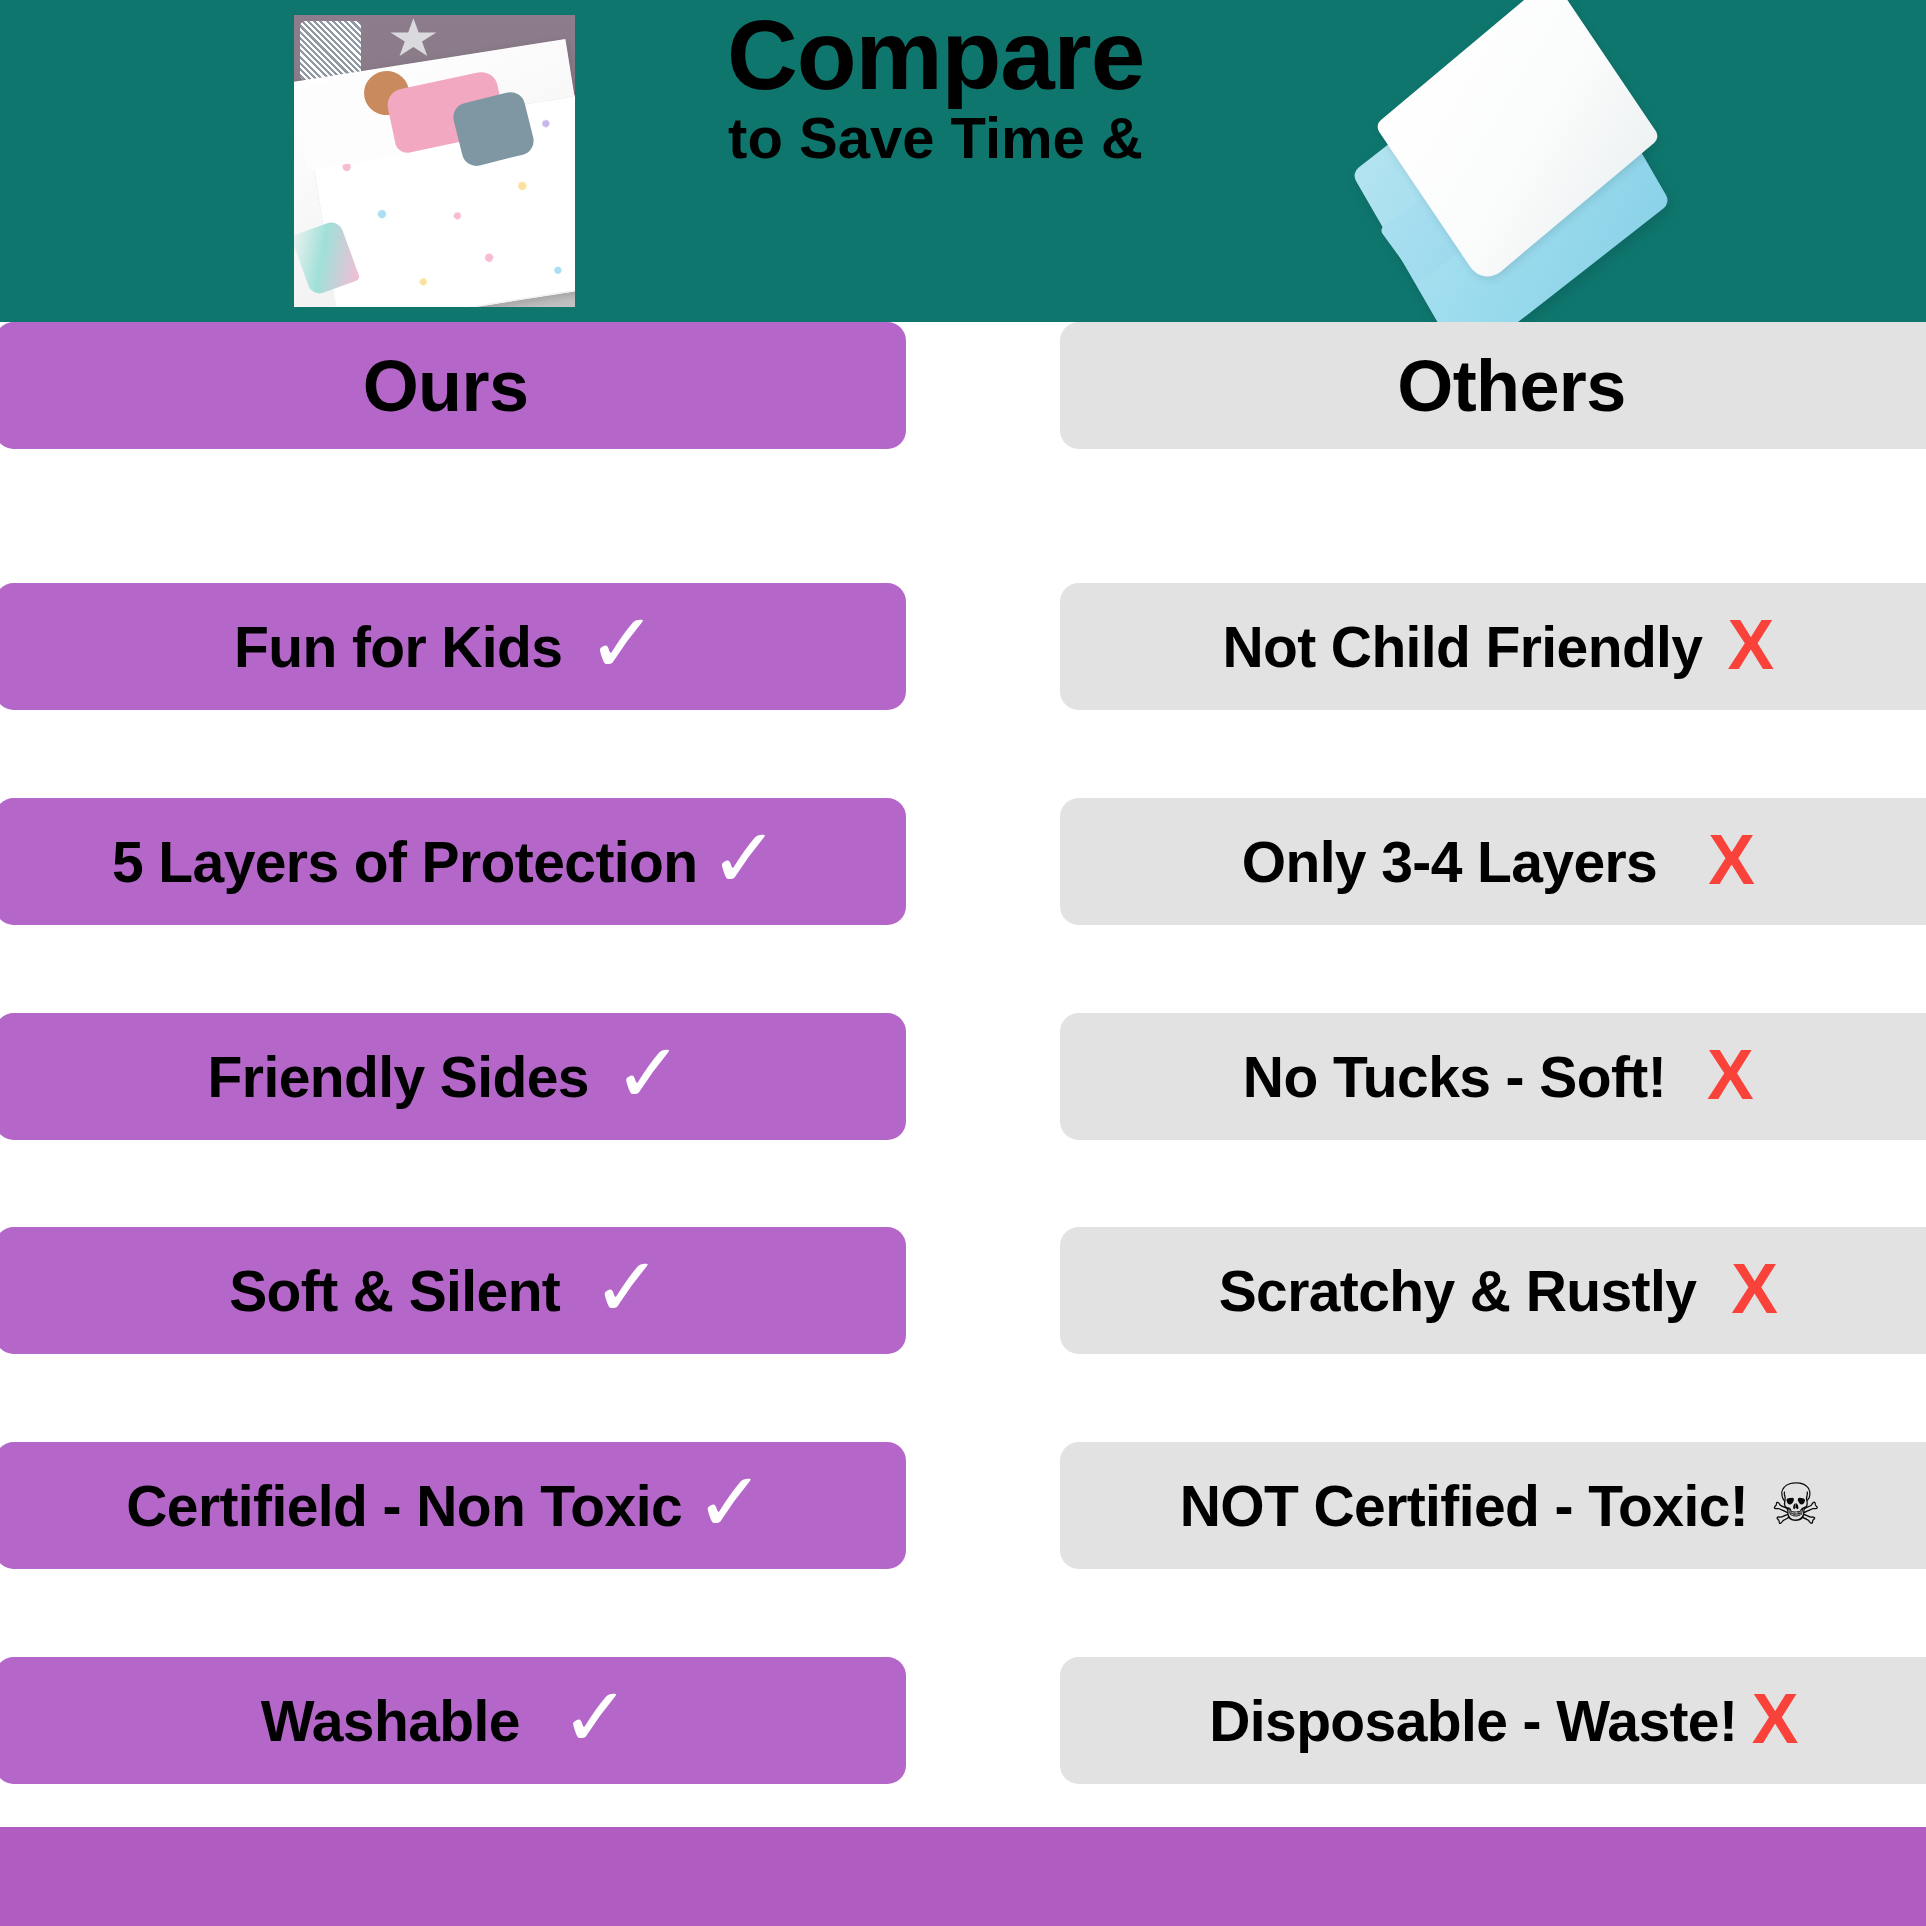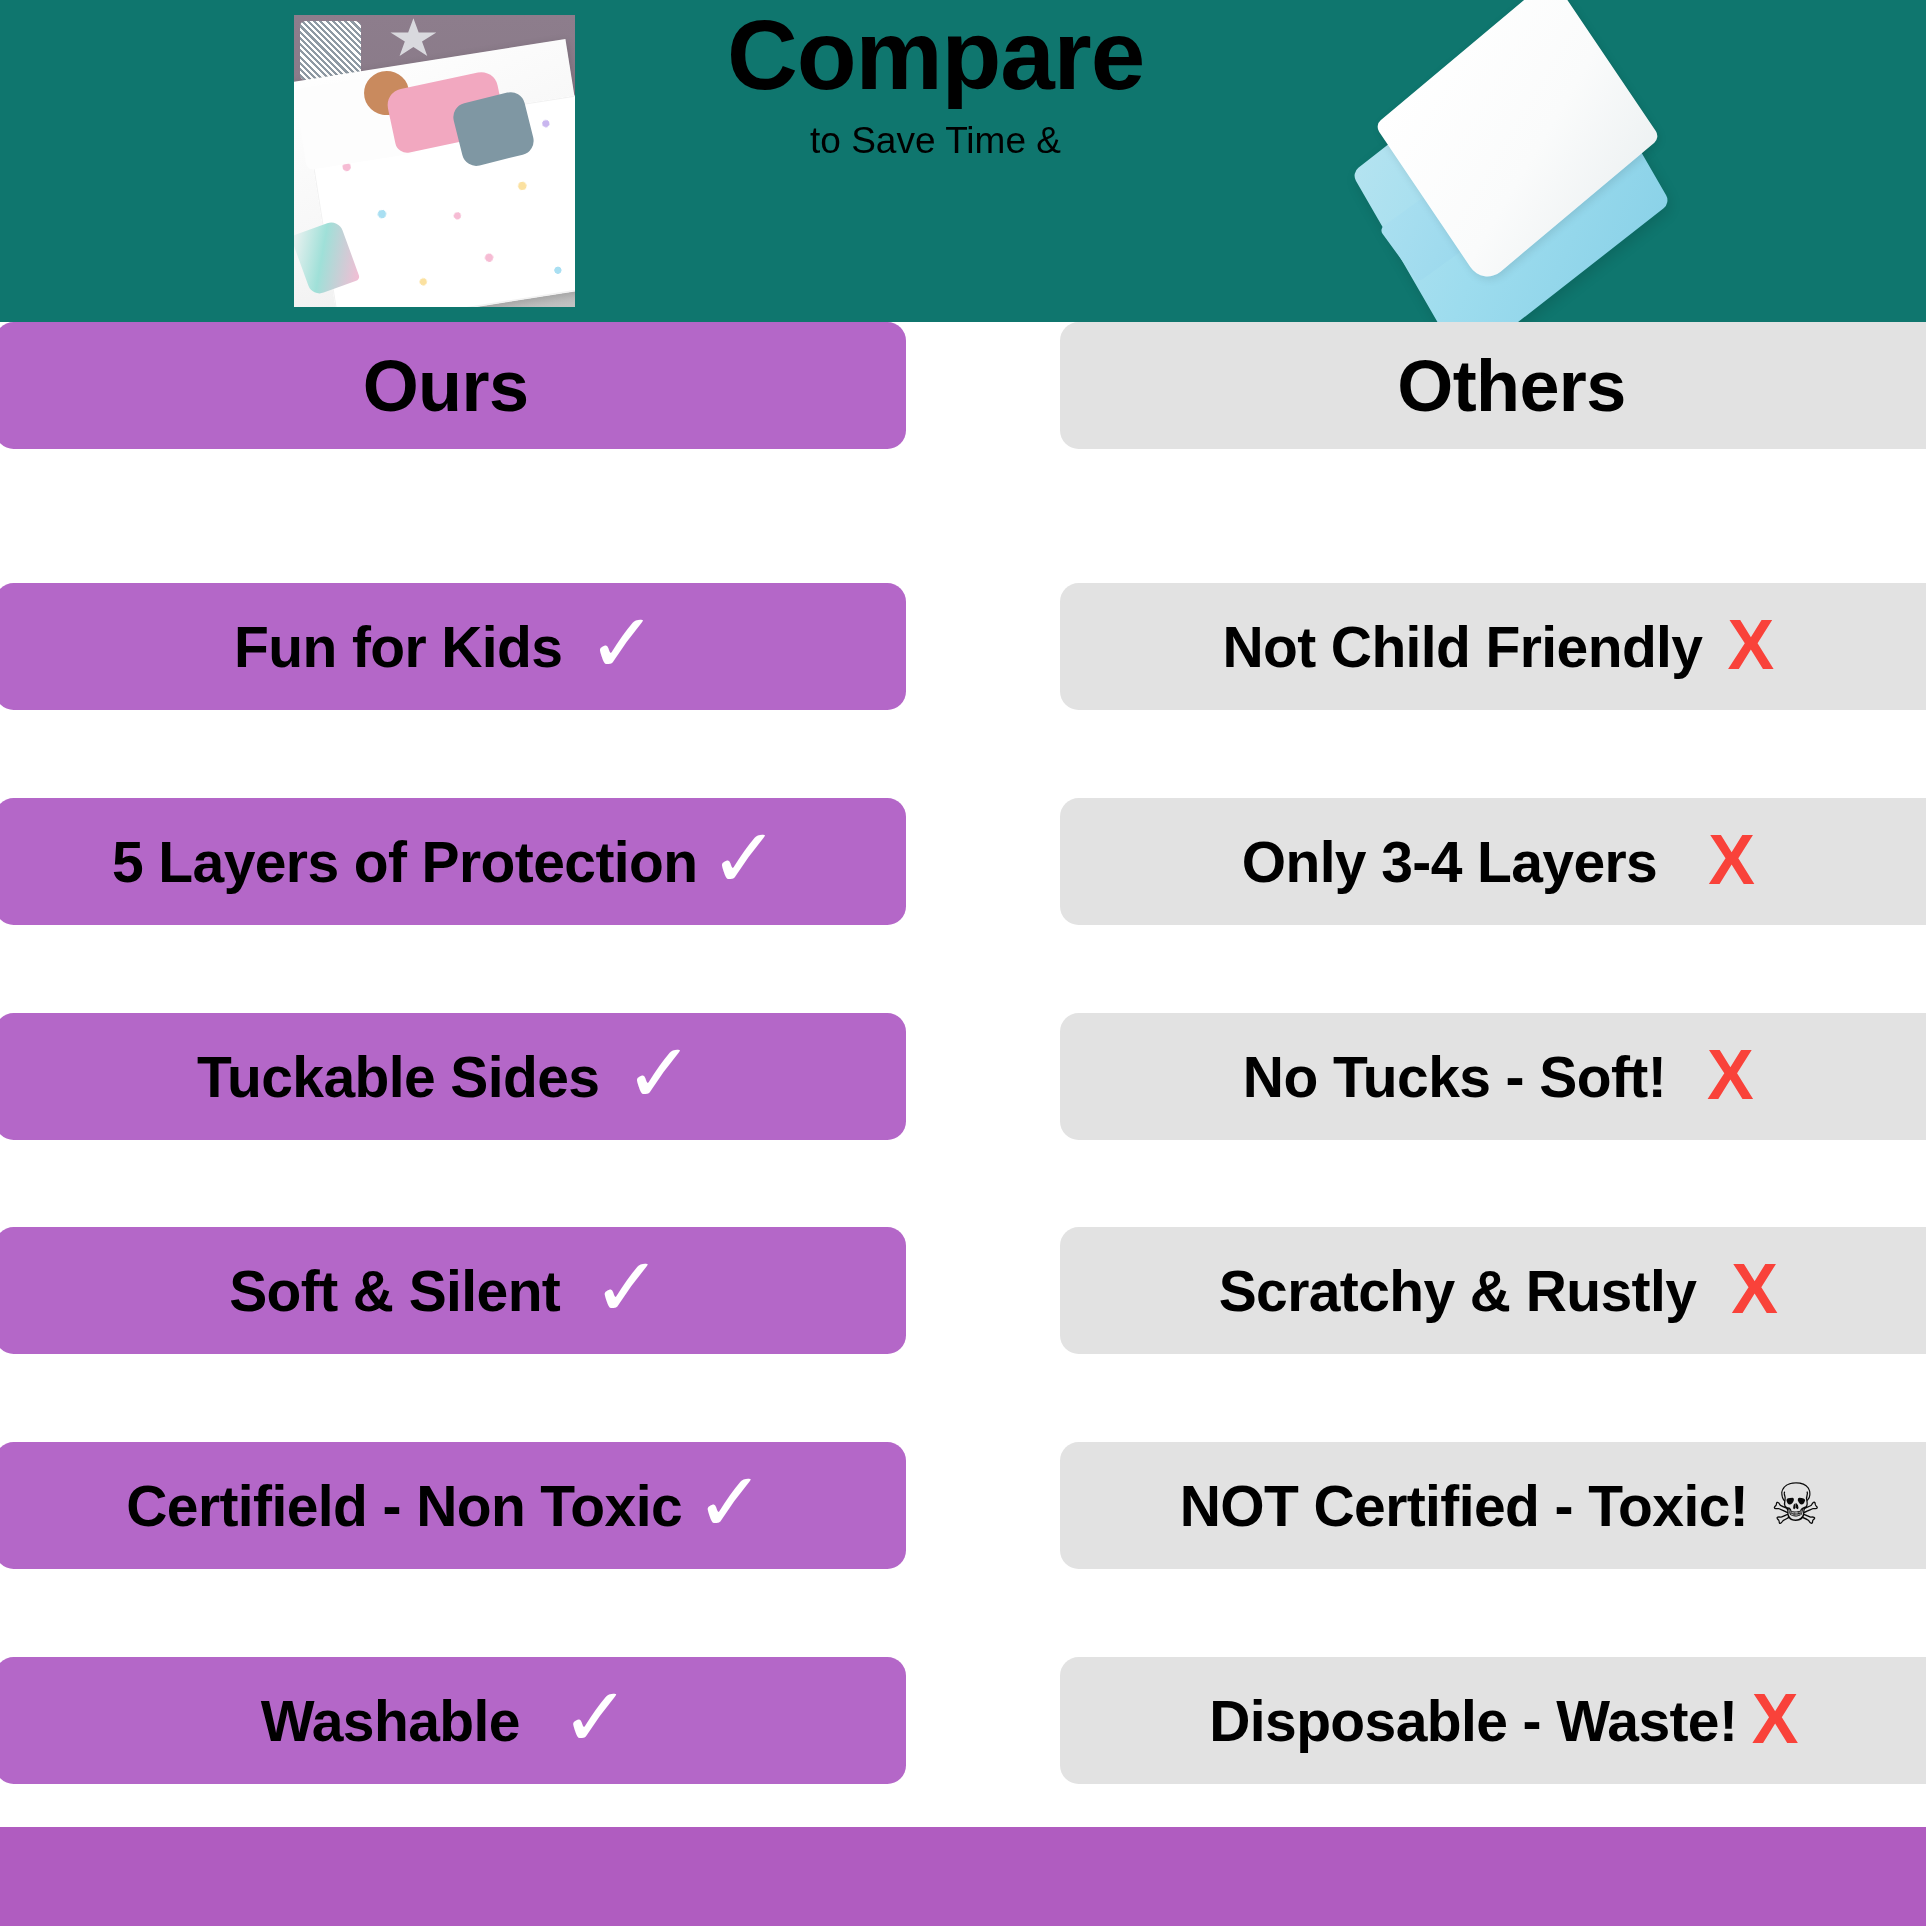--- a/index.html
+++ b/index.html
@@ -158,24 +158,24 @@
     color: #000000;
   }
   .title-main {
     font-size: 98px;
     font-weight: 700;
     line-height: 1.0;
     letter-spacing: -1.1px;
     white-space: nowrap;
   }
   .title-sub {
-    font-size: 37px;
-    font-weight: 400;
+    font-size: 58px;
+    font-weight: 700;
     line-height: 1.04;
-    margin-top: 18px;
+    margin-top: 4px;
   }
 
   .header-product {
     position: absolute;
     left: 1351px;
     top: 5.5px;
     width: 358px;
     height: 308px;
   }
   .prod-blue-fold {
@@ -362,21 +362,21 @@
       <span class="mark mark-check" style="margin-left:12px;">✓</span>
     </div>
     <div class="bar bar-others">
       <span class="feat-label">Only 3-4 Layers</span>
       <span class="mark mark-x" style="margin-left:51px;">X</span>
     </div>
   </div>
 
   <div class="row" style="top:691px;">
     <div class="bar bar-ours">
-      <span class="feat-label">Tuckable Sides</span>
+      <span class="feat-label">Friendly Sides</span>
       <span class="mark mark-check">✓</span>
     </div>
     <div class="bar bar-others">
       <span class="feat-label">No Tucks - Soft!</span>
       <span class="mark mark-x" style="margin-left:41px;">X</span>
     </div>
   </div>
 
   <div class="row" style="top:905px;padding-left:12px;">
     <div class="bar bar-ours">

